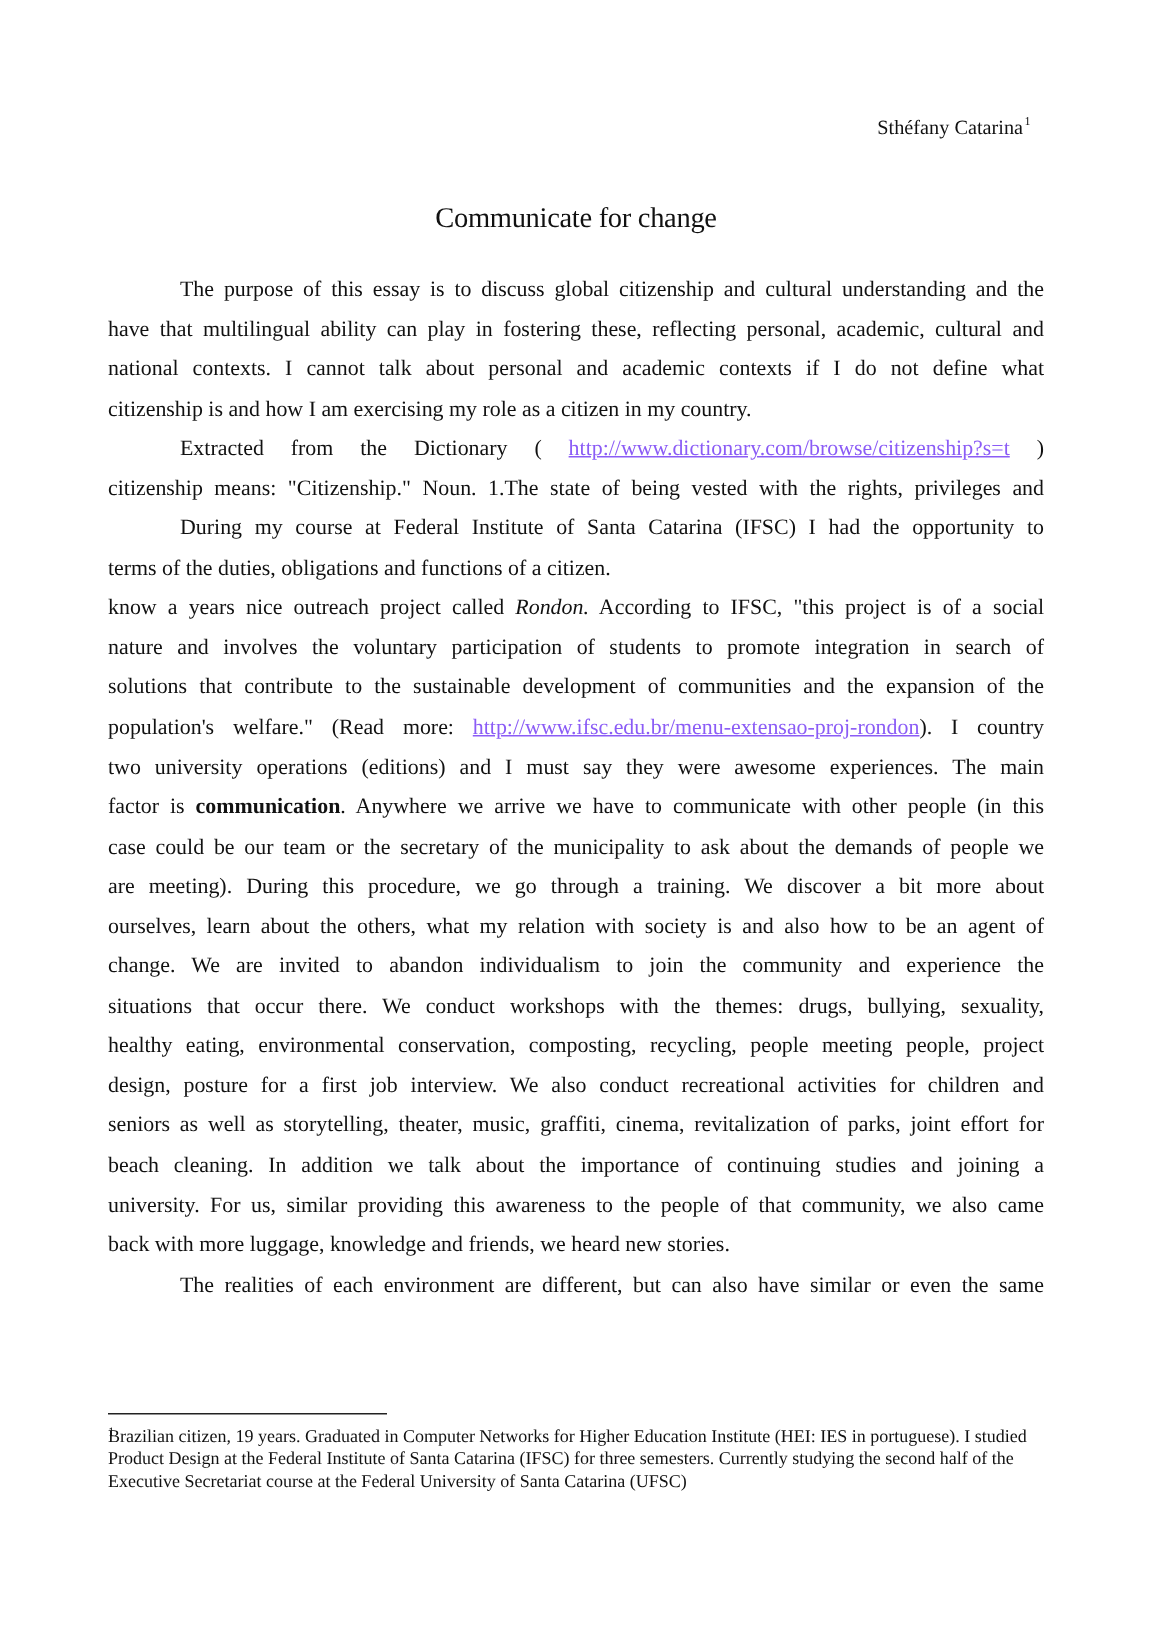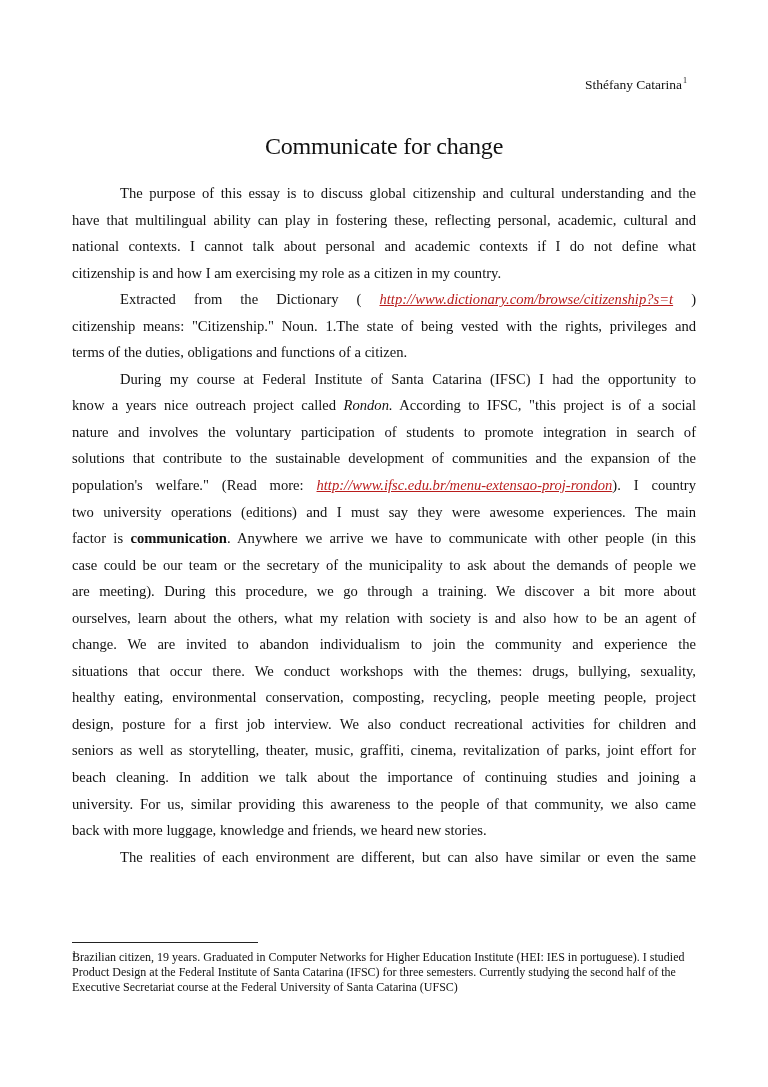--- a/index.html
+++ b/index.html
@@ -8,33 +8,33 @@
       font-family: "Liberation Serif", "DejaVu Serif", serif; color: #111111;
     }
     .page { position: absolute; left: 0; top: 0; width: 768px; height: 1087px; background: #fff; }
     .author {
       position: absolute; top: 73px; right: 81px;
       font-size: 13.5px; line-height: 16px; white-space: nowrap;
     }
     .author sup { font-size: 8px; vertical-align: 6px; margin-left: 1px; }
     .title {
       position: absolute; top: 128px; left: 0; width: 768px; text-align: center;
-      font-size: 24px; line-height: 36px; letter-spacing: -0.2px;
+      font-size: 19px; line-height: 36px; letter-spacing: -0.2px;
     }
     .body-text {
       position: absolute; left: 72px; top: 180px; width: 624px;
       font-size: 14.6px;
     }
     .line {
       height: 26.55px; line-height: 26.55px; white-space: nowrap;
       text-align: justify; text-align-last: justify; overflow: visible;
     }
     .line.last { text-align-last: left; }
     .line.indent { padding-left: 48px; }
-    a.link { color: #b91c1c; text-decoration: underline; font-style: italic; }
+    a.link { color: #8b5cf6; text-decoration: underline; }
     .footnote-rule {
       position: absolute; left: 72px; top: 942px; width: 186px; height: 0;
       border-top: 1px solid #222;
     }
     .footnote {
       position: absolute; left: 72px; top: 950px; width: 640px;
       font-size: 12px; line-height: 15.2px;
     }
     .fn-mark { position: absolute; left: 0; top: -3px; font-size: 8.5px; }
     .fn-text { }
@@ -47,22 +47,22 @@
 
   <div class="title">Communicate for change</div>
 
   <div class="body-text" id="body-text">
       <div class="line indent"><span>The purpose of this essay is to discuss global citizenship and cultural understanding and the</span></div>
       <div class="line"><span>have that multilingual ability can play in fostering these, reflecting personal, academic, cultural and</span></div>
       <div class="line"><span>national contexts. I cannot talk about personal and academic contexts if I do not define what</span></div>
       <div class="line last"><span>citizenship is and how I am exercising my role as a citizen in my country.</span></div>
       <div class="line indent"><span>Extracted from the Dictionary ( </span><a class="link" href="#">http://www.dictionary.com/browse/citizenship?s=t</a><span> )</span></div>
       <div class="line"><span>citizenship means: "Citizenship." Noun. 1.The state of being vested with the rights, privileges and</span></div>
+      <div class="line indent"><span>During my course at Federal Institute of Santa Catarina (IFSC) I had the opportunity to</span></div>
       <div class="line last"><span>terms of the duties, obligations and functions of a citizen.</span></div>
-      <div class="line indent"><span>During my course at Federal Institute of Santa Catarina (IFSC) I had the opportunity to</span></div>
       <div class="line"><span>know a years nice outreach project called </span><em>Rondon.</em><span> According to IFSC, "this project is of a social</span></div>
       <div class="line"><span>nature and involves the voluntary participation of students to promote integration in search of</span></div>
       <div class="line"><span>solutions that contribute to the sustainable development of communities and the expansion of the</span></div>
       <div class="line"><span>population's welfare." (Read more: </span><a class="link" href="#">http://www.ifsc.edu.br/menu-extensao-proj-rondon</a><span>). I country</span></div>
       <div class="line"><span>two university operations (editions) and I must say they were awesome experiences. The main</span></div>
       <div class="line"><span>factor is </span><strong>communication</strong><span>. Anywhere we arrive we have to communicate with other people (in this</span></div>
       <div class="line"><span>case could be our team or the secretary of the municipality to ask about the demands of people we</span></div>
       <div class="line"><span>are meeting). During this procedure, we go through a training. We discover a bit more about</span></div>
       <div class="line"><span>ourselves, learn about the others, what my relation with society is and also how to be an agent of</span></div>
       <div class="line"><span>change. We are invited to abandon individualism to join the community and experience the</span></div>

